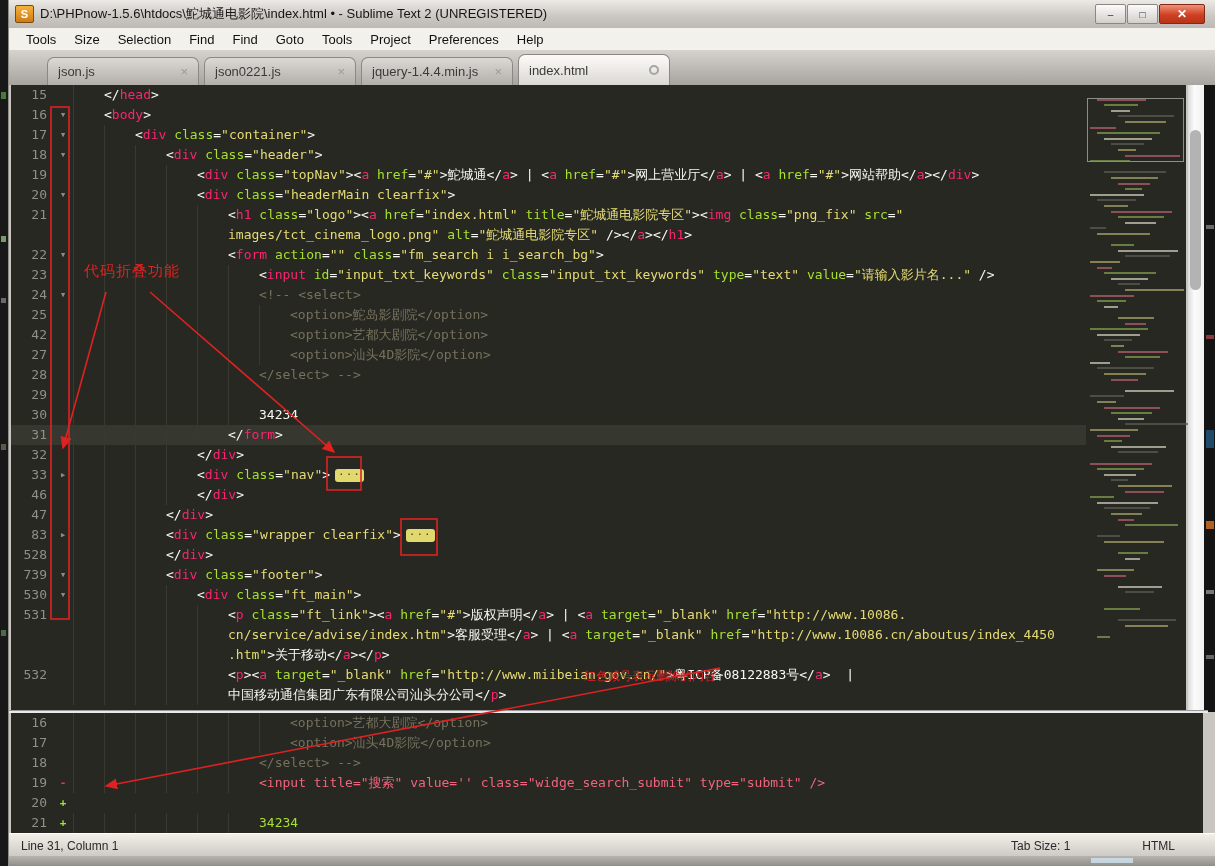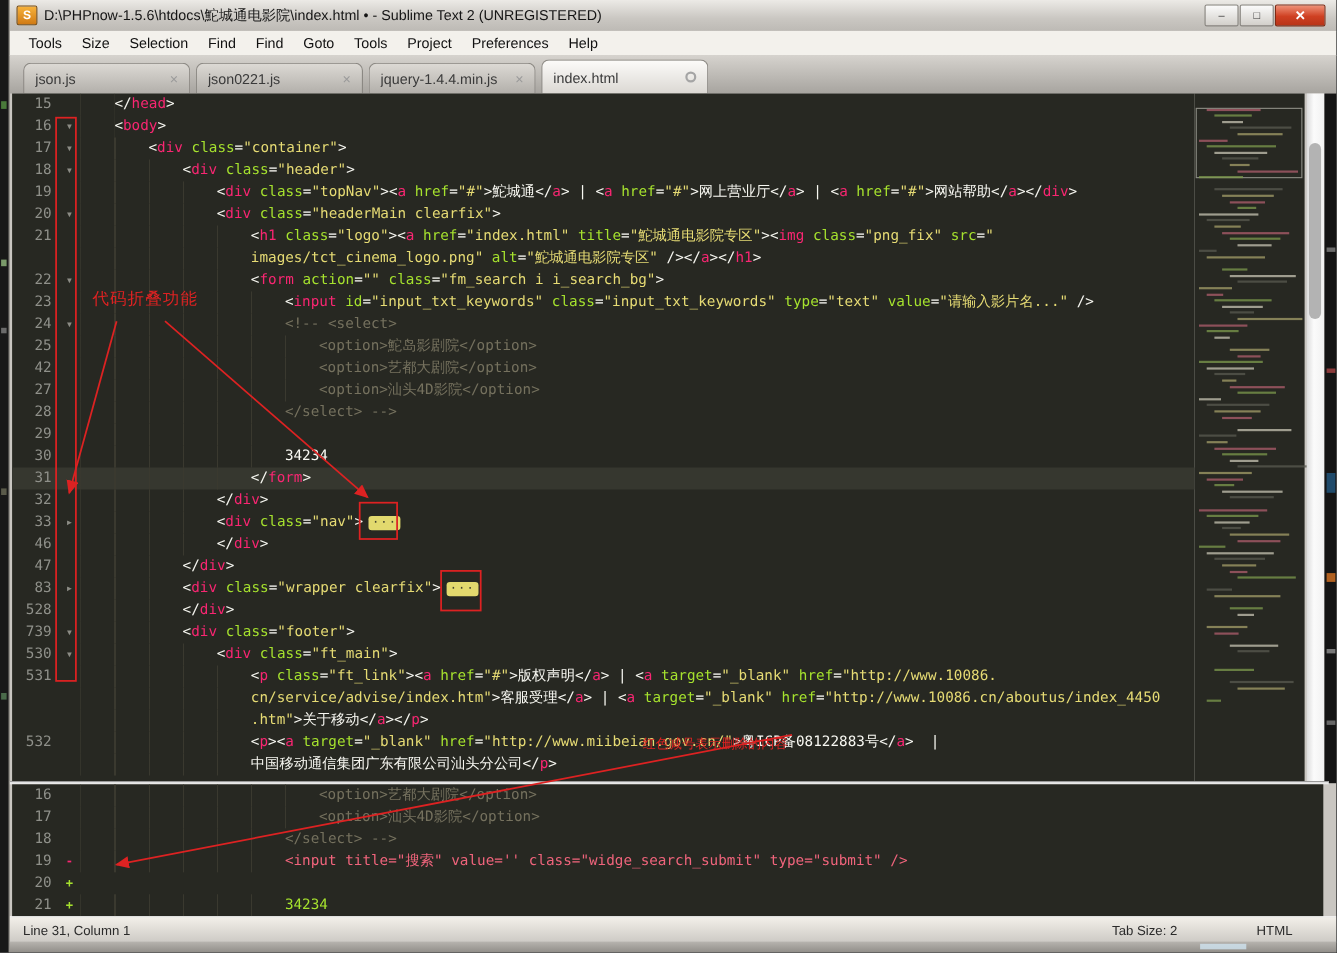--- a/index.html
+++ b/index.html
@@ -21,21 +21,21 @@
   .win-buttons{margin-left:auto;display:flex;gap:1px;padding-right:4px;}
   .win-btn{height:18px;width:29px;display:flex;align-items:center;justify-content:center;
            font-size:10px;color:#333;border:1px solid #8a8782;border-radius:2px;
            background:linear-gradient(#fbfbfb,#d2cfca);}
   .win-btn.close{width:44px;background:linear-gradient(#ef9279,#cf4022 55%,#b83418);
                  color:#fff;font-weight:bold;font-size:12px;border-color:#7e2a14;}
   .menubar{position:absolute;left:0;top:28px;right:0;height:22px;background:#f3f1ec;
            border-bottom:1px solid #c9c6c1;display:flex;align-items:center;padding-left:8px;}
   .menu-item{font-size:13px;color:#111;padding:2px 9px;}
   .tabbar{position:absolute;left:0;top:50px;right:0;height:35px;
-          background:linear-gradient(#d6d3ce,#a7a49f);display:flex;align-items:flex-end;padding-left:12px;}
+          background:linear-gradient(#d6d3ce,#a7a49f);display:flex;align-items:flex-end;padding-left:38px;}
   .tab{width:152px;height:28px;margin-right:5px;border:1px solid #8b8883;border-bottom:none;
        border-radius:7px 7px 0 0;background:linear-gradient(#dcd9d4,#b2afaa);
        display:flex;align-items:center;padding:0 10px;box-sizing:border-box;}
   .tab.active{background:linear-gradient(#fcfbf9,#dbd8d3);height:31px;}
   .tab-label{flex:1;font-size:13px;color:#3a3a3a;white-space:nowrap;overflow:hidden;}
   .tab-close{color:#9a9a9a;font-size:13px;line-height:10px;}
   .tab-dirty{width:6px;height:6px;border:2px solid #a5a5a5;border-radius:50%;}
   
   .editor,.diffpanel{font-family:"DejaVu Sans Mono","Liberation Mono",monospace;font-size:13px;
                      background:#272822;overflow:hidden;}
@@ -283,21 +283,21 @@
         <div class="code-row"><div class="gut-num">16</div><div class="gut-fold"></div><span class="indent" style="width: 217px;"></span><span class="tk-c">&lt;option&gt;艺都大剧院&lt;/option&gt;</span></div>
         <div class="code-row"><div class="gut-num">17</div><div class="gut-fold"></div><span class="indent" style="width: 217px;"></span><span class="tk-c">&lt;option&gt;汕头4D影院&lt;/option&gt;</span></div>
         <div class="code-row"><div class="gut-num">18</div><div class="gut-fold"></div><span class="indent" style="width: 186px;"></span><span class="tk-c">&lt;/select&gt; --&gt;</span></div>
         <div class="code-row"><div class="gut-num">19</div><div class="gut-fold mk-del">-</div><span class="indent" style="width: 186px;"></span><span class="tk-r">&lt;input title="搜索" value='' class="widge_search_submit" type="submit" /&gt;</span></div>
         <div class="code-row"><div class="gut-num">20</div><div class="gut-fold mk-add">+</div></div>
         <div class="code-row"><div class="gut-num">21</div><div class="gut-fold mk-add">+</div><span class="indent" style="width: 186px;"></span><span class="tk-g">34234</span></div>
       </div>
 
     <div class="statusbar">
       <div class="status-left">Line 31, Column 1</div>
-      <div class="status-tabsize">Tab Size: 2</div>
+      <div class="status-tabsize">Tab Size: 1</div>
       <div class="status-syntax">HTML</div>
     </div>
 
     <div class="bottomframe">
       <div class="speck" style="left:1082px;top:2px;width:42px;height:5px;background:#cfe4f0;opacity:.8"></div>
     </div>
   </div>
 
   <svg class="anno-svg" width="1215" height="866">
     <defs>

